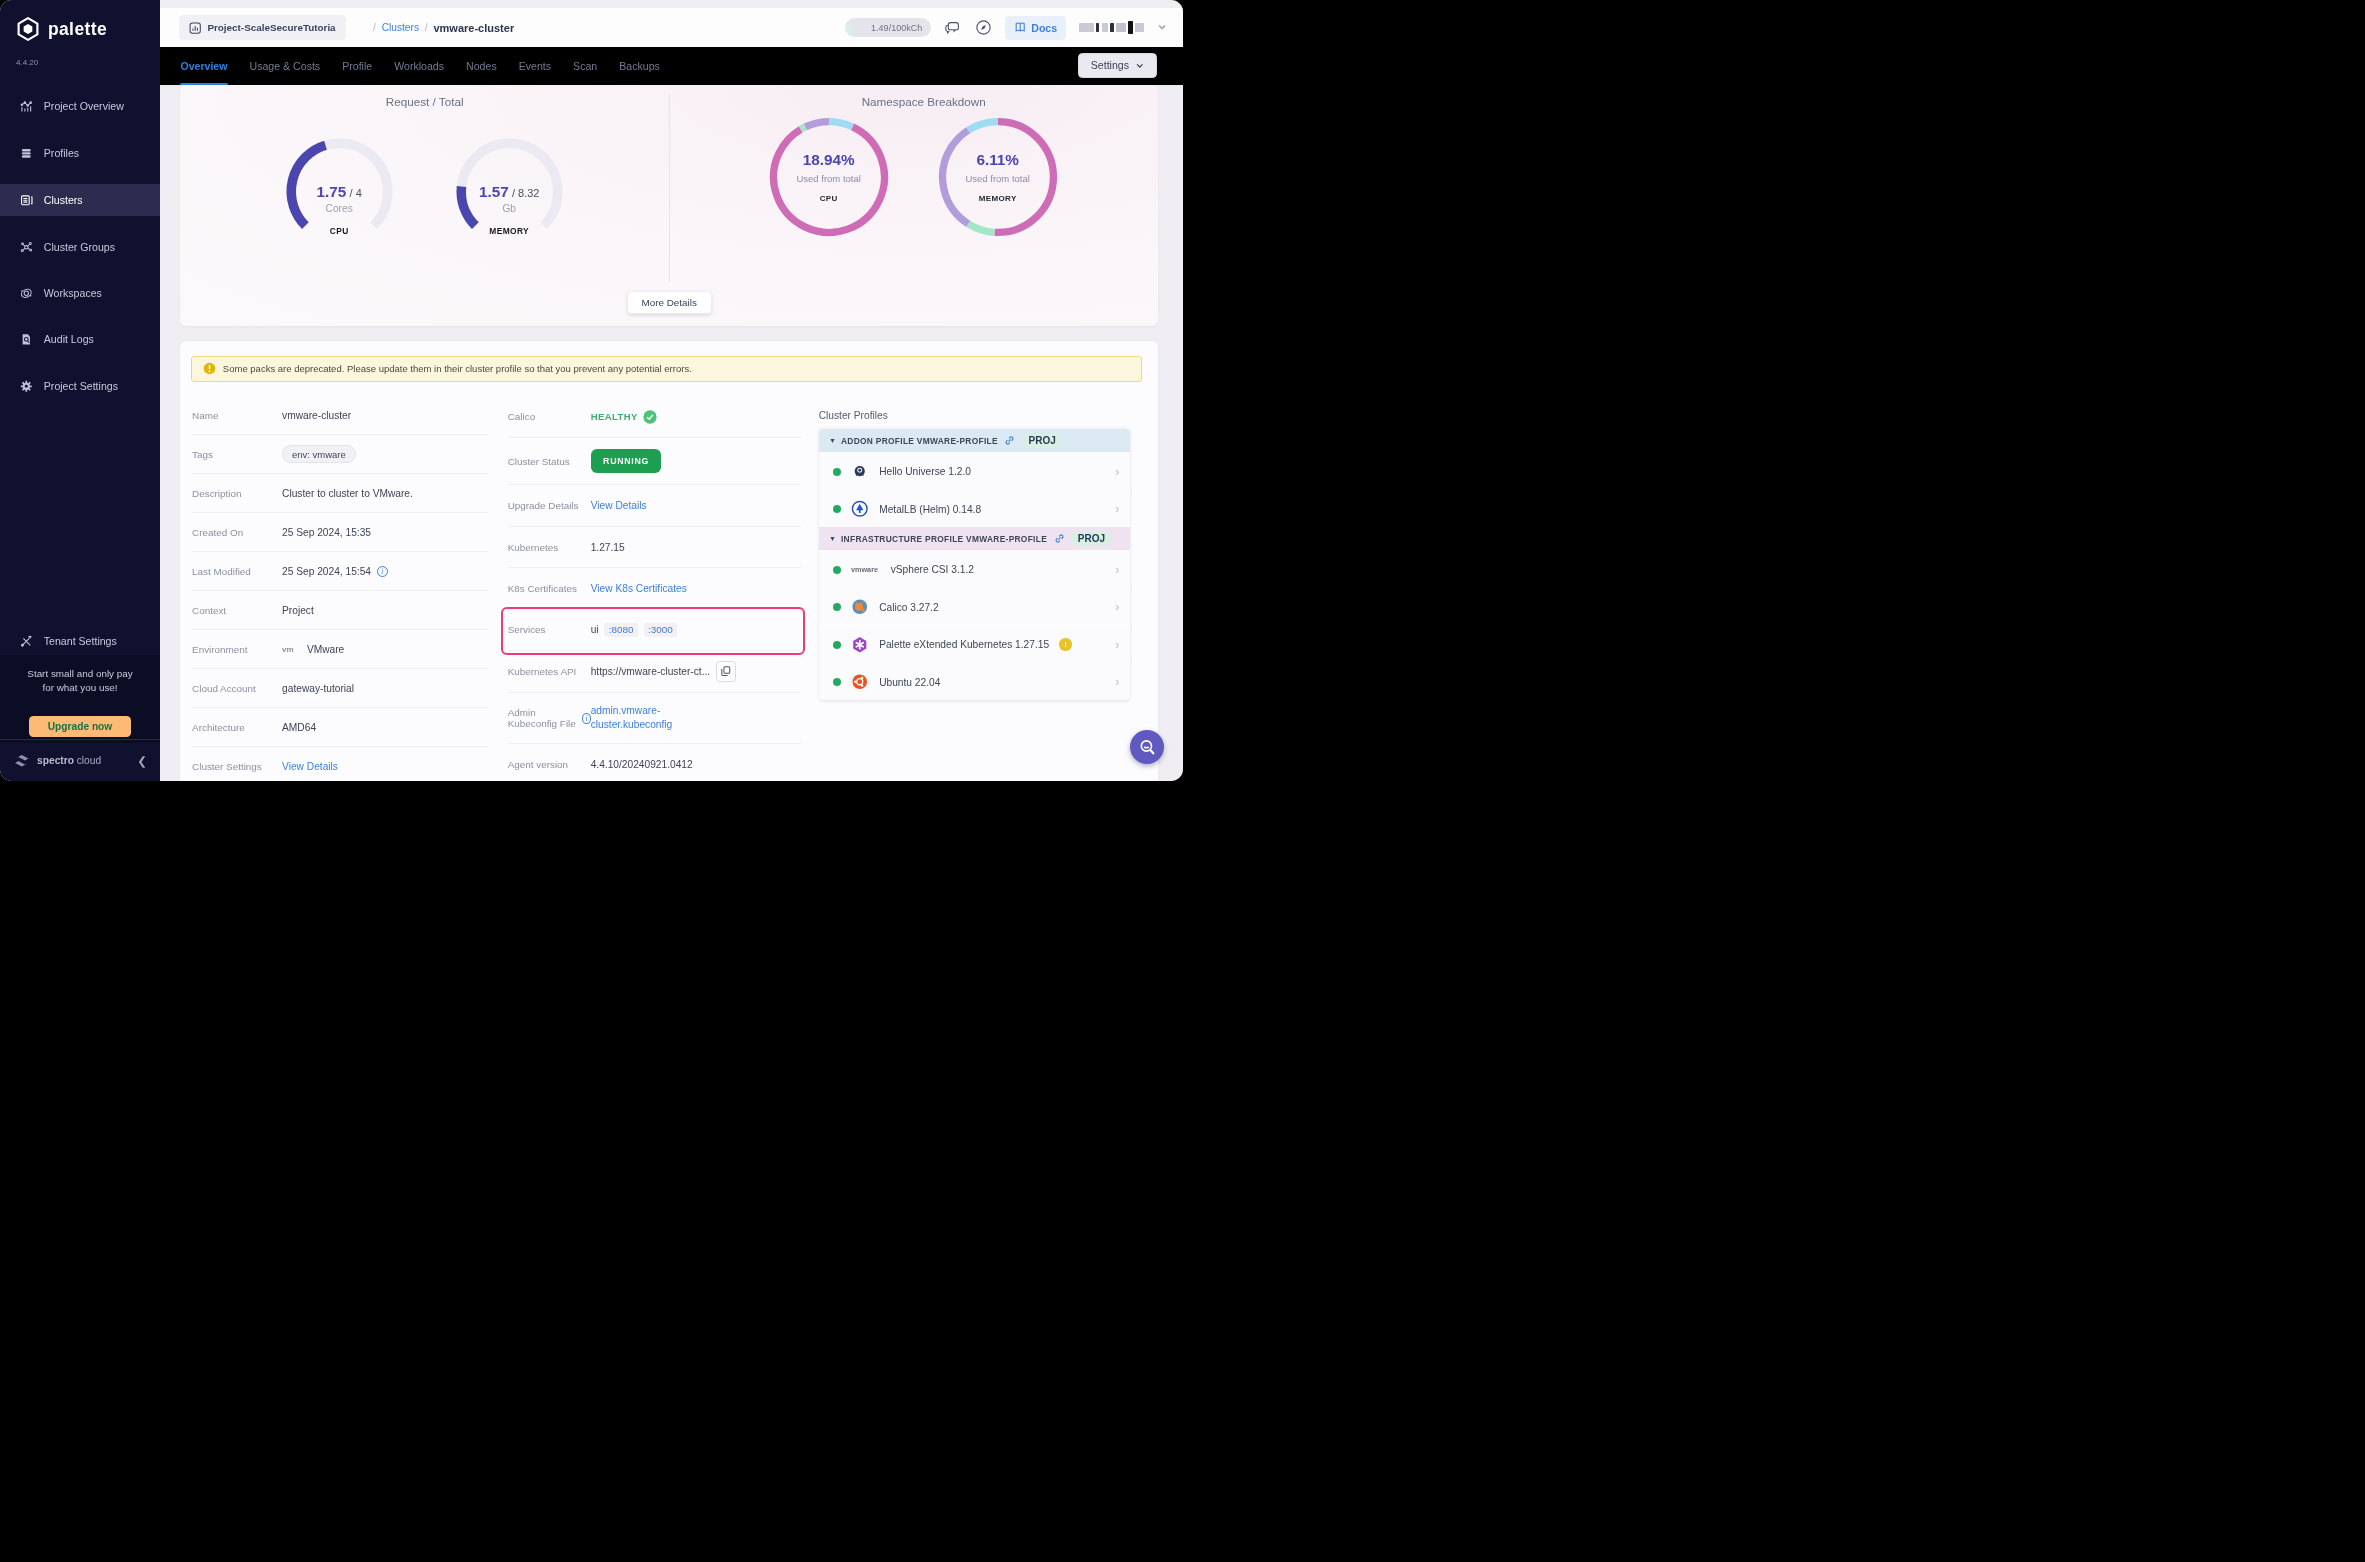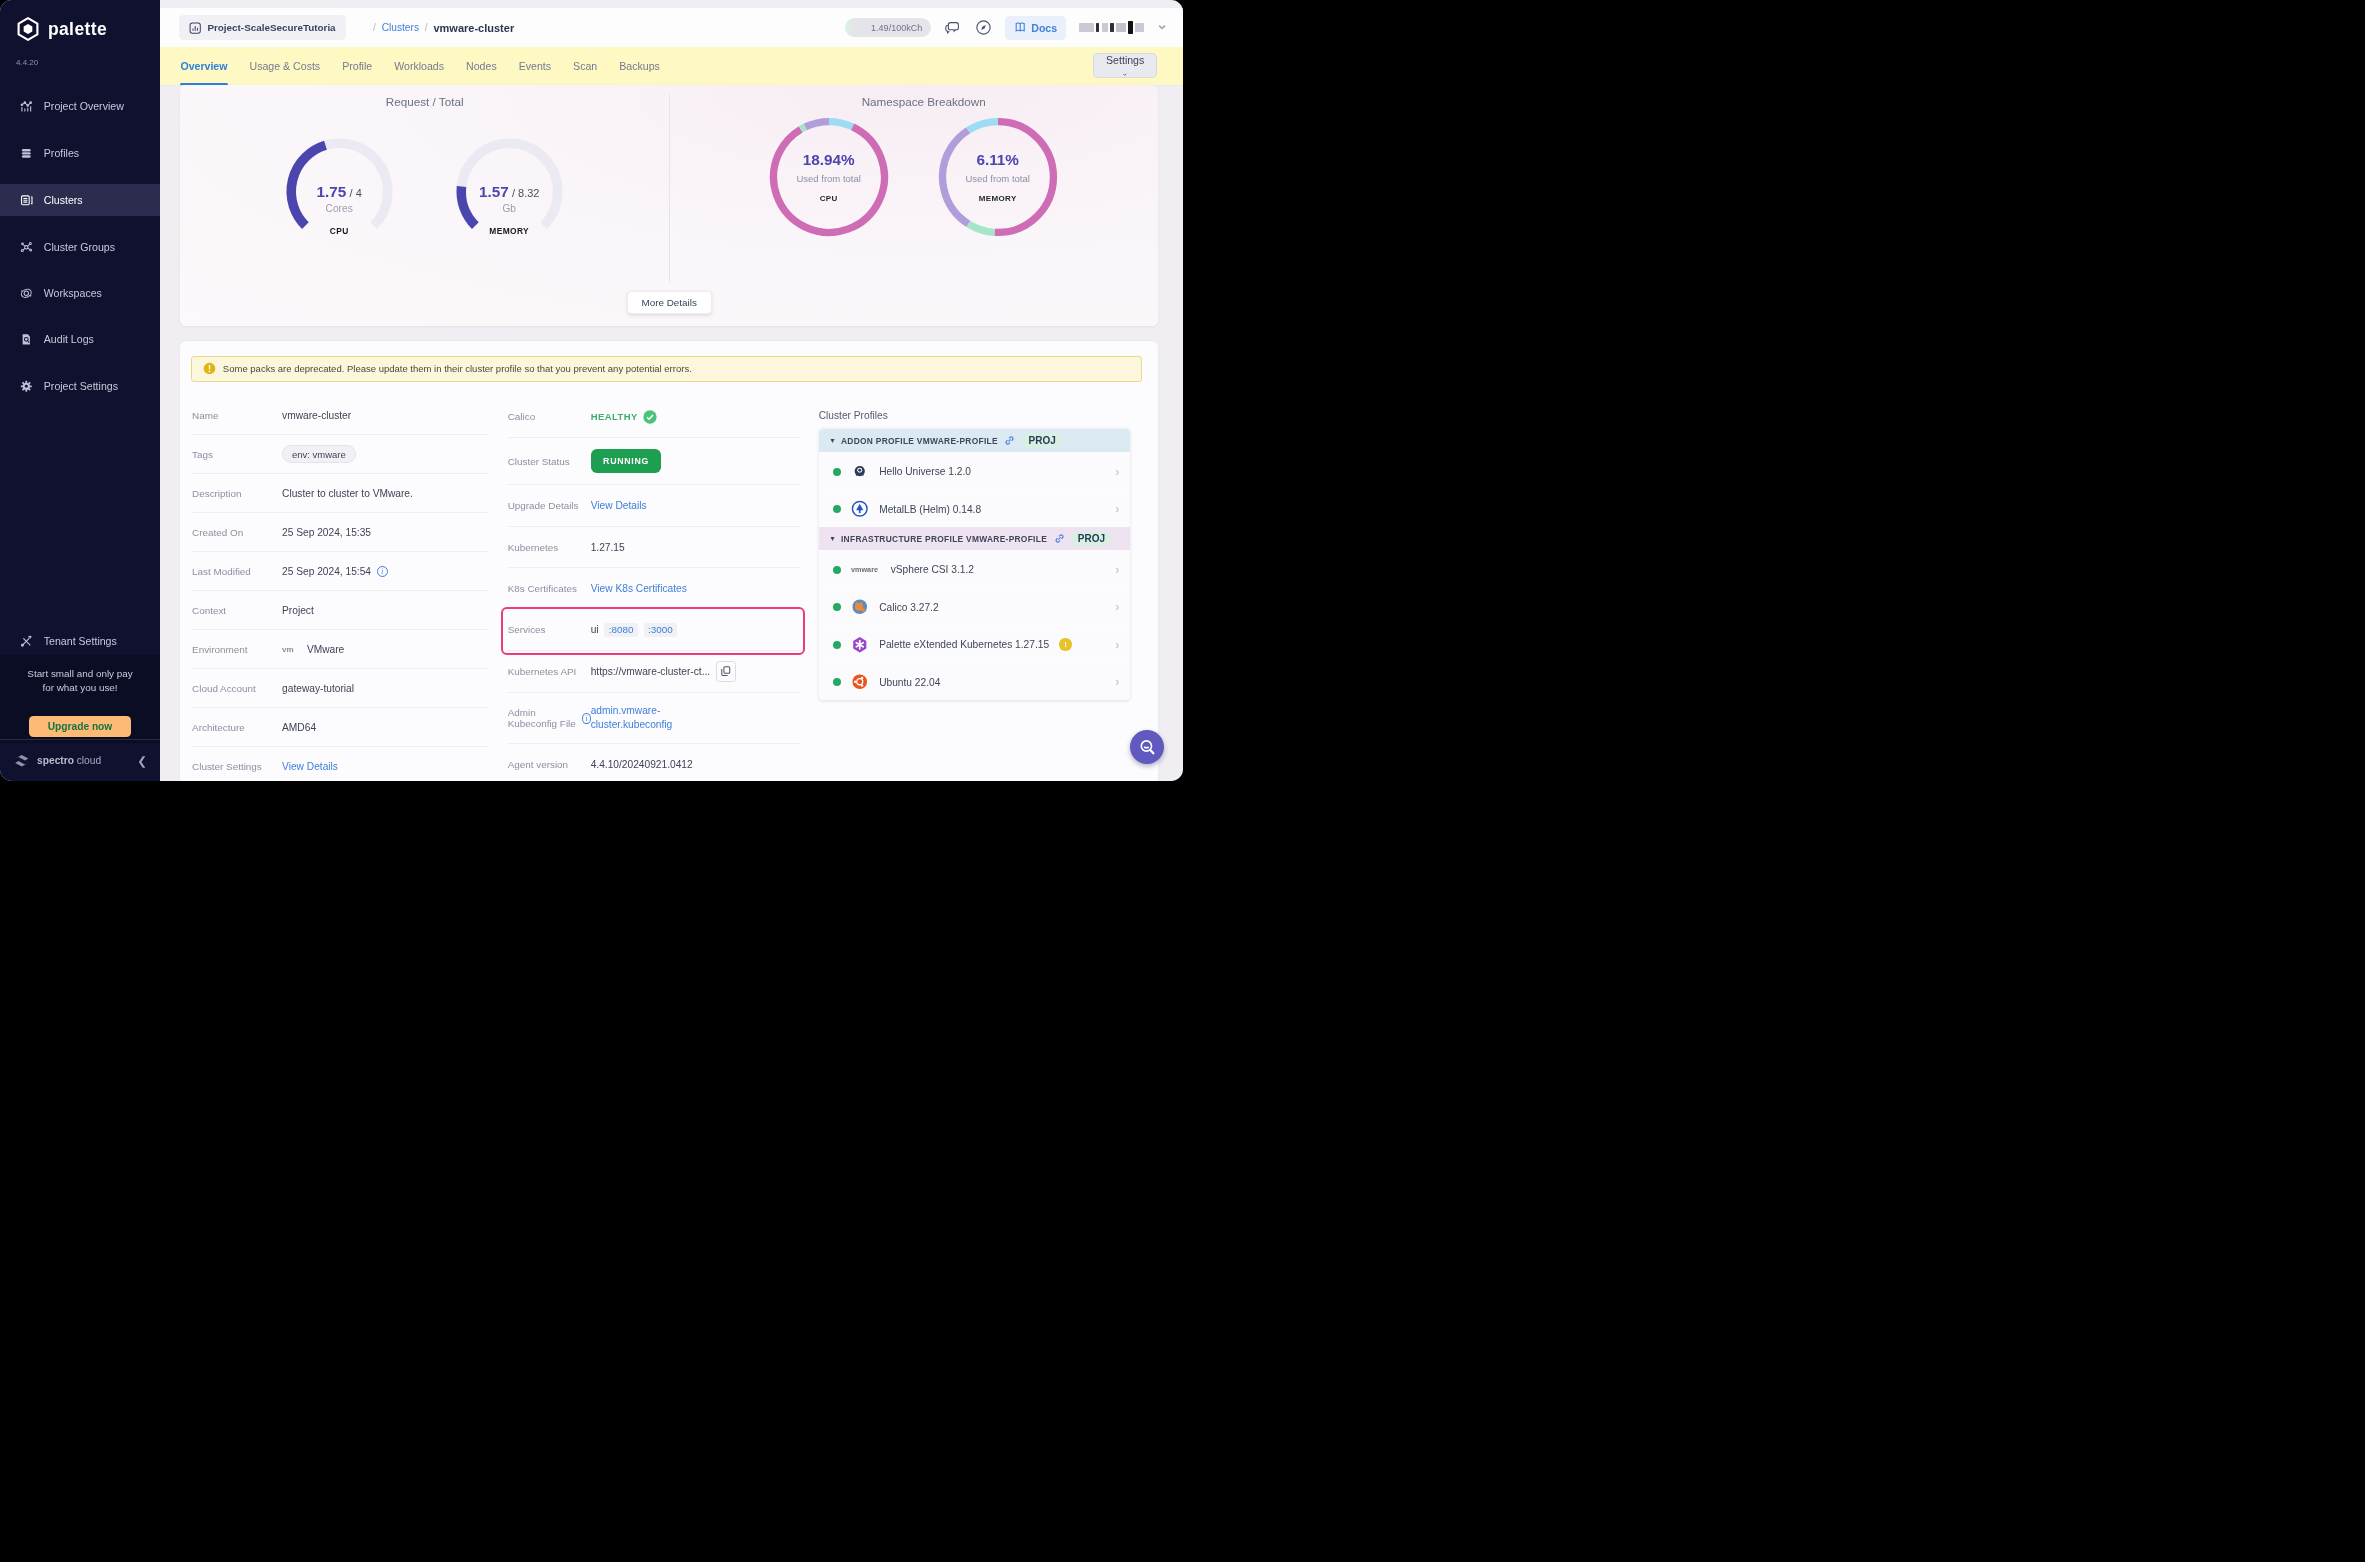--- a/index.html
+++ b/index.html
@@ -35,27 +35,27 @@
   .crumb-link{color:#3E80DA;font-size:10.2px;text-decoration:none;cursor:pointer;}
   .crumb-page{color:#2E3450;font-size:11px;font-weight:bold;}
   .top-right{position:absolute;right:16px;top:0;height:39px;display:flex;align-items:center;gap:13px;}
   .usage-pill{height:19.7px;min-width:86px;border-radius:10.2px;background:linear-gradient(90deg,#D9F2E6 0%,#E4E4EA 12%);
     display:flex;align-items:center;justify-content:flex-end;padding:0 8.8px;color:#6E7287;font-size:9px;cursor:default;}
   .icon-btn{cursor:pointer;display:flex;align-items:center;}
   .docs-btn{height:24px;background:#E9F0FB;border-radius:4.4px;display:flex;align-items:center;gap:5.1px;
     padding:0 8.8px;color:#3E80DA;font-size:10.6px;font-weight:bold;cursor:pointer;}
   .user-block{display:flex;align-items:center;gap:2.2px;cursor:pointer;}
   .px{display:inline-block;height:9.5px;border-radius:0.7px;}
-  .tabsbar{position:absolute;left:0;top:39px;right:0;height:39px;background:#fef9c3;border-bottom:0.7px solid #E8E8EE;}
+  .tabsbar{position:absolute;left:0;top:39px;right:0;height:39px;background:#000000;border-bottom:0.7px solid #E8E8EE;}
   .tabs{position:absolute;left:20.4px;bottom:0;display:flex;gap:22px;height:39px;align-items:center;}
   .tab{font-size:10.6px;color:#747A92;cursor:pointer;position:relative;height:39px;display:flex;align-items:center;}
   .tab.active{color:#2D7FE0;font-weight:bold;}
   .tab.active::after{content:"";position:absolute;left:0;right:0;bottom:0;height:2.2px;background:#2D7FE0;border-radius:1.5px 1.5px 0 0;}
   .settings-btn{position:absolute;right:26px;top:5.8px;height:25px;background:#E9EAF0;border:0.7px solid #D8DAE3;border-radius:4.4px;
-    display:flex;align-items:center;gap:5.8px;padding:0 11.7px;font-size:10.6px;color:#3C4257;cursor:pointer;flex-direction:column;}
+    display:flex;align-items:center;gap:5.8px;padding:0 11.7px;font-size:10.6px;color:#3C4257;cursor:pointer;}
   
   .card1{position:absolute;left:19.7px;top:77px;width:978px;height:241px;border-radius:5.8px;
     background:radial-gradient(ellipse at 75% 0%,#F7EDF4 0%,#FAF5F8 45%,#FBF9FB 100%);box-shadow:0 0.7px 2.2px rgba(40,40,60,.06);}
   .vdiv{position:absolute;left:489px;top:8.8px;bottom:44px;width:0.7px;background:#E6E3EA;}
   .chart-title{position:absolute;top:10.2px;font-size:11.7px;color:#6A7084;width:292px;text-align:center;}
   .gauge{position:absolute;width:117px;height:117px;}
   .gauge svg,.donut svg{position:absolute;left:0;top:0;}
   .g-center{position:absolute;left:0;right:0;text-align:center;}
   .g-val{font-size:15.3px;font-weight:bold;color:#4B45AE;}
   .g-total{font-size:11px;color:#4A4F60;}

